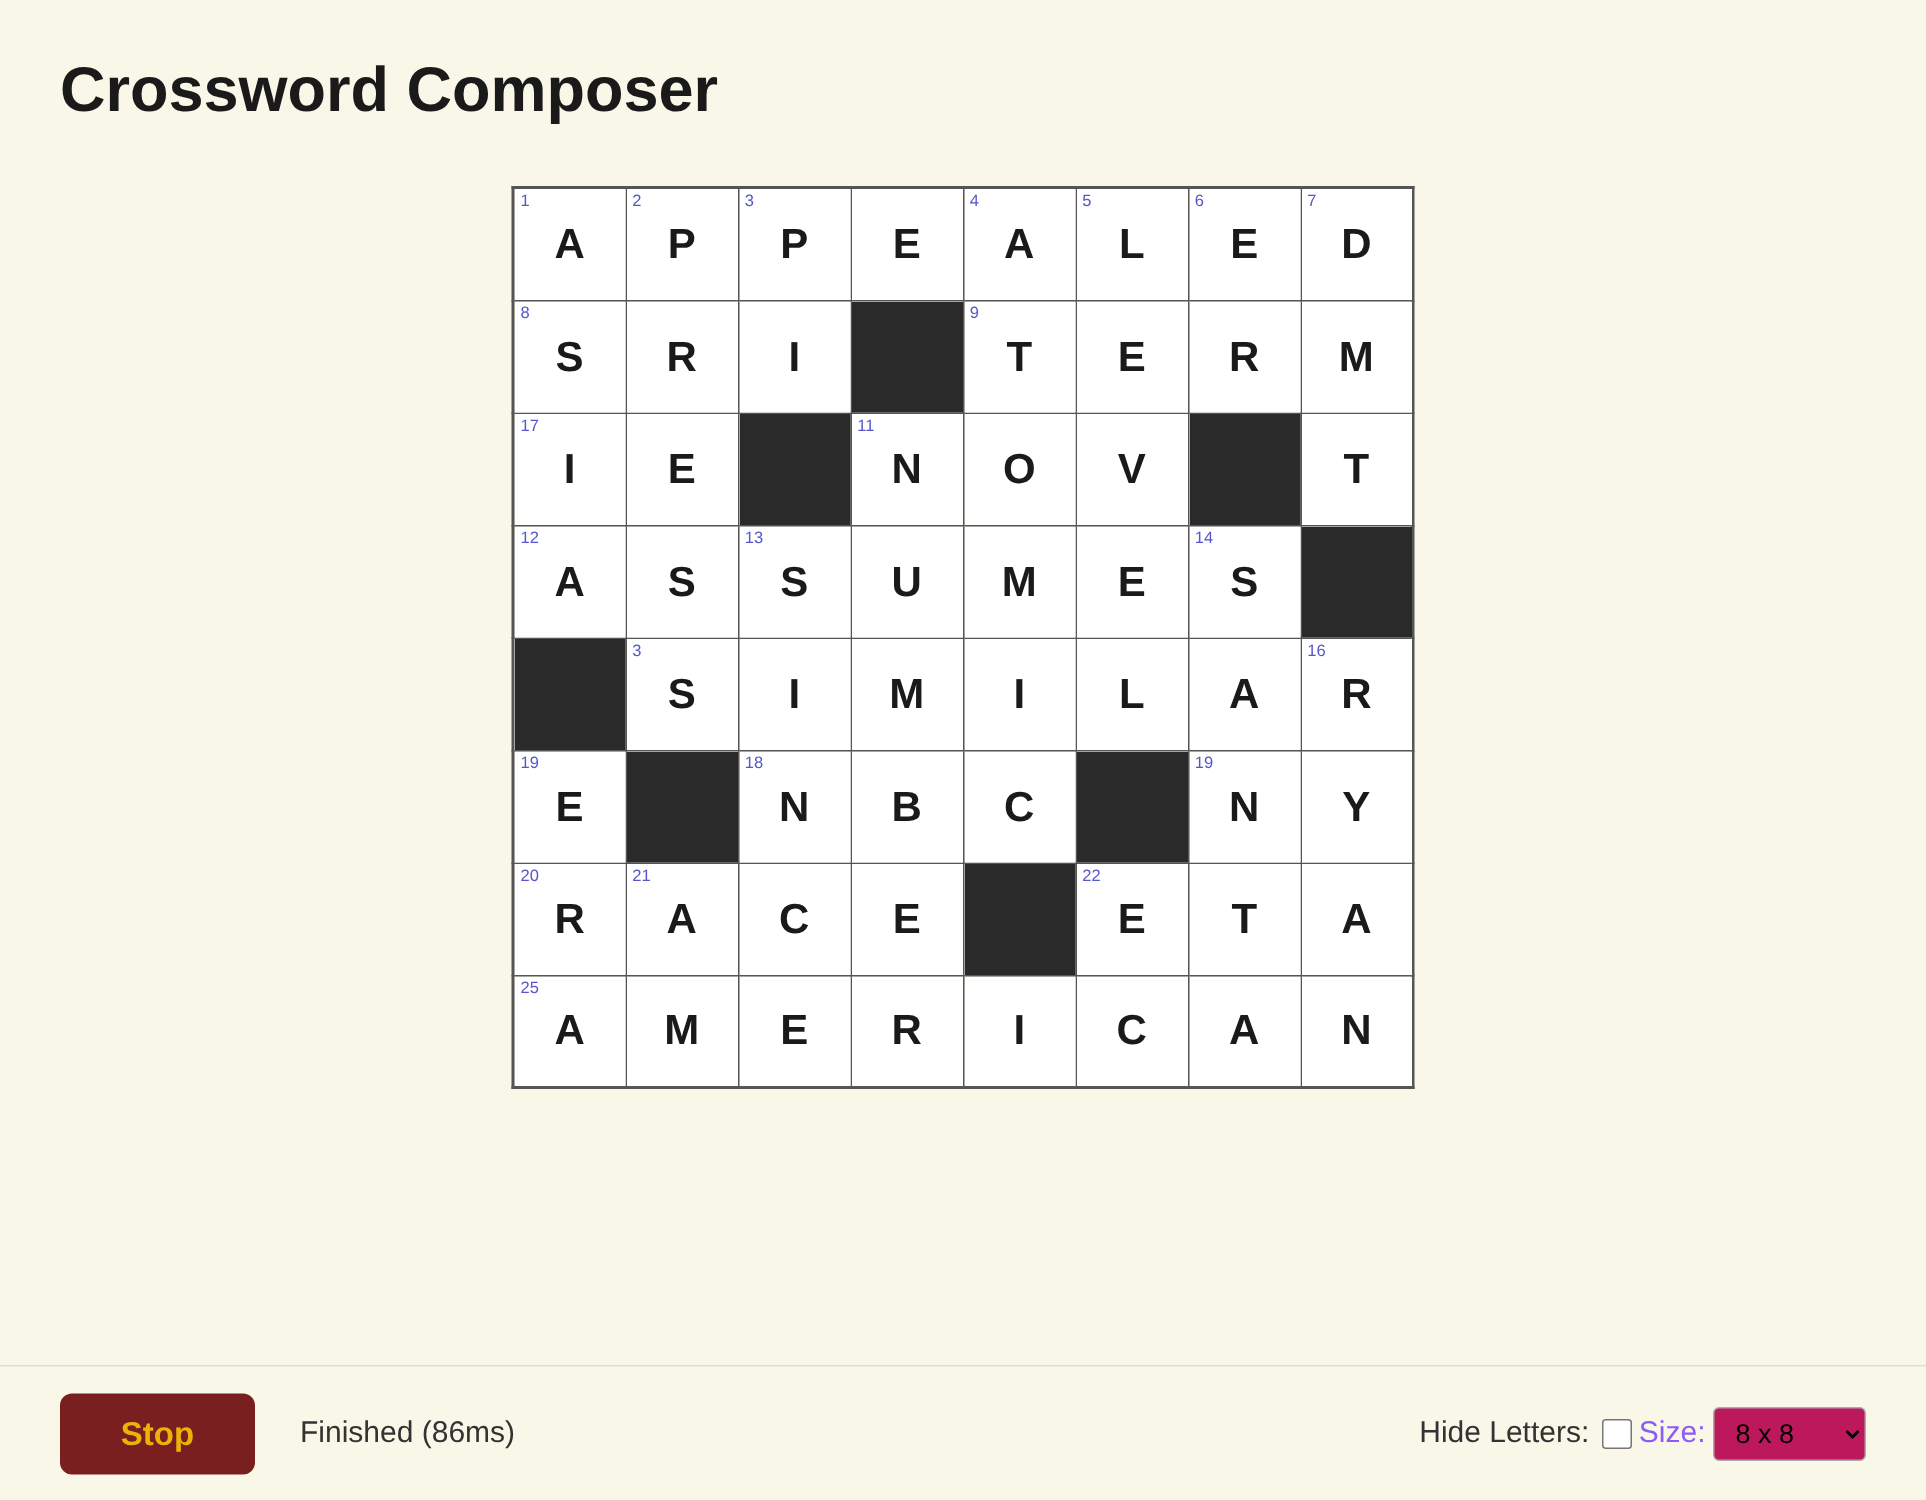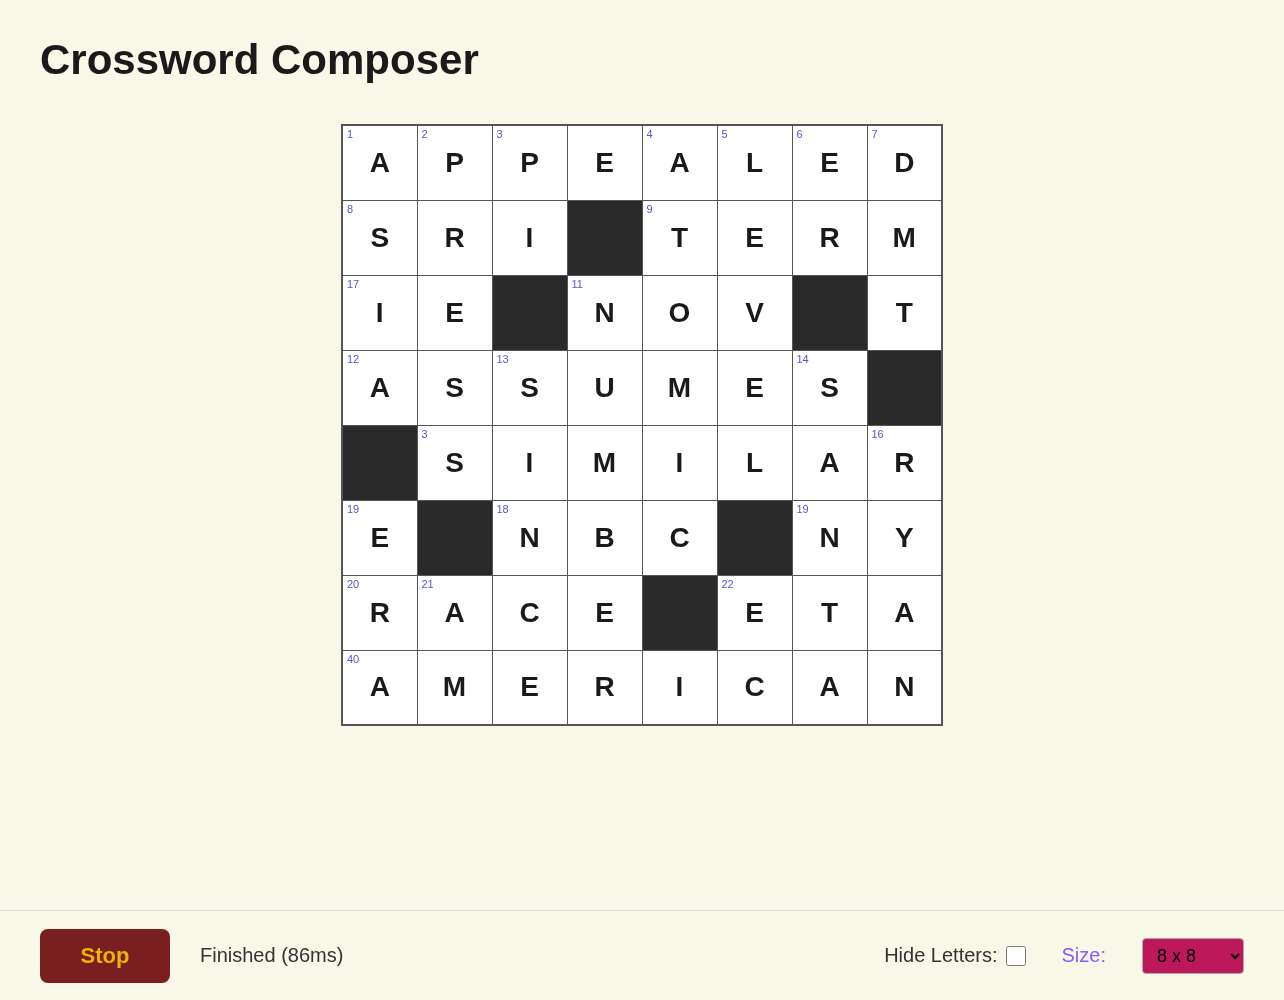--- a/index.html
+++ b/index.html
@@ -79,21 +79,21 @@
     }
     .status-text {
       font-size: 20px;
       color: #333;
       margin-left: 30px;
     }
     .right-controls {
       margin-left: auto;
       display: flex;
       align-items: center;
-      gap: 36px;
+      gap: 5px;
     }
     .hide-letters-label {
       font-size: 20px;
       color: #333;
       display: flex;
       align-items: center;
       gap: 8px;
     }
     .hide-checkbox {
       width: 20px;
@@ -304,21 +304,21 @@
           </td>
           <td>
             <div class="cell-letter">T</div>
           </td>
           <td>
             <div class="cell-letter">A</div>
           </td>
         </tr>
         <tr>
           <td>
-            <span class="cell-number">40</span>
+            <span class="cell-number">25</span>
             <div class="cell-letter">A</div>
           </td>
           <td>
             <div class="cell-letter">M</div>
           </td>
           <td>
             <div class="cell-letter">E</div>
           </td>
           <td>
             <div class="cell-letter">R</div>

